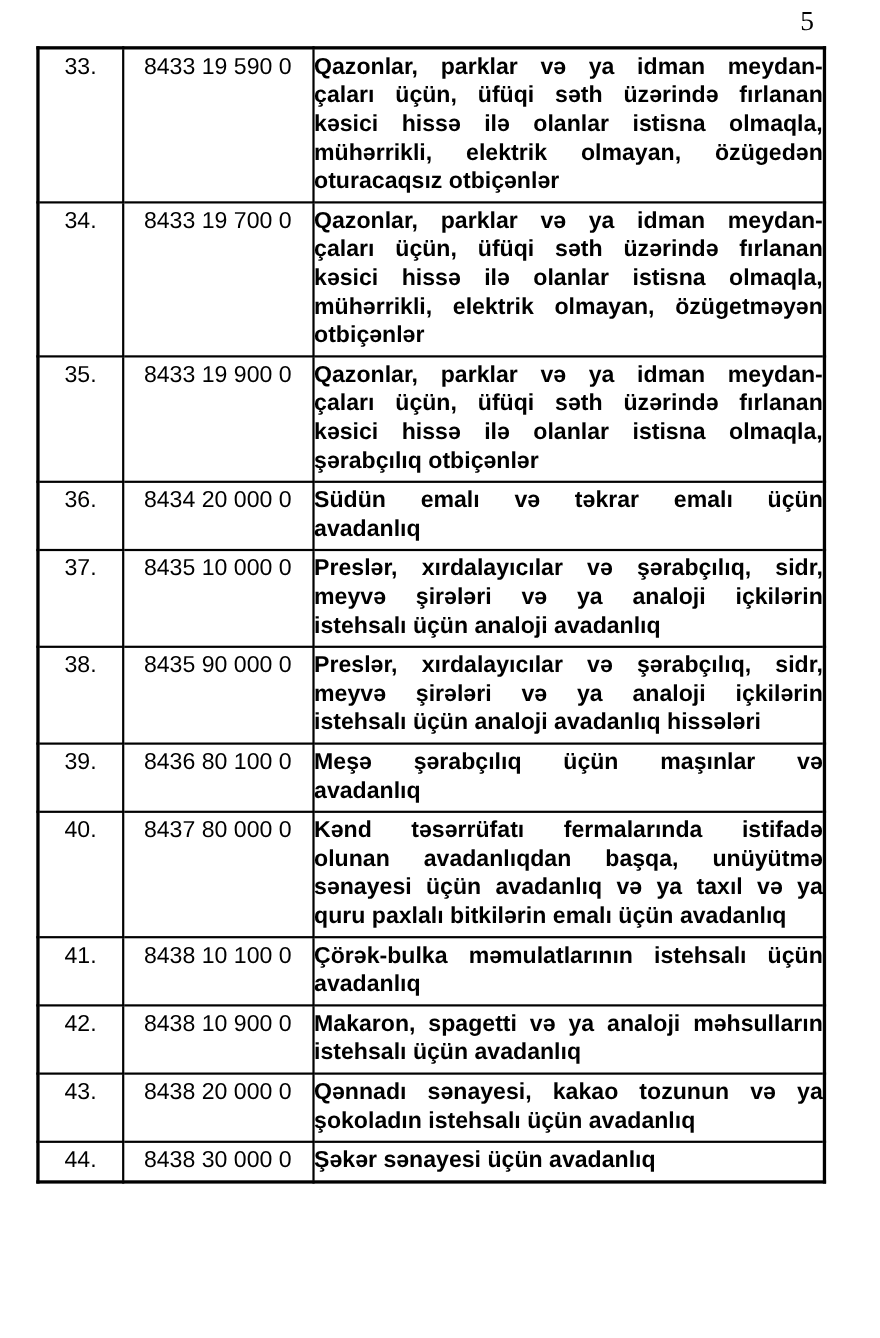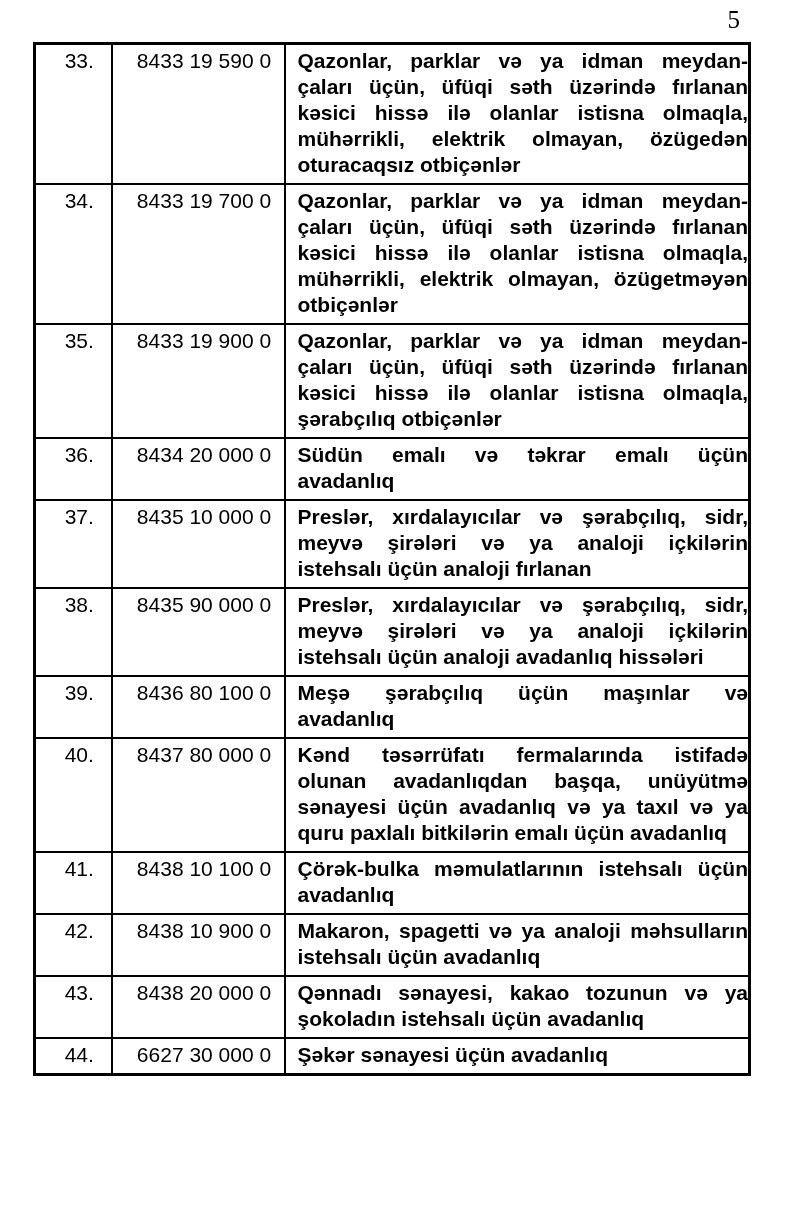--- a/index.html
+++ b/index.html
@@ -29,21 +29,21 @@
     top: 42px;
     width: 715px;
     border-collapse: collapse;
     table-layout: fixed;
     font-size: 21px;
     line-height: 26px;
   }
   table.tariff td {
     border: 2px solid #000;
     vertical-align: top;
-    padding: 3px 0 5px 12px;
+    padding: 3px 0 5px 0;
   }
   table.tariff { border: 3px solid #000; }
   col.c-no   { width: 77px; }
   col.c-code { width: 173px; }
   col.c-desc { width: 465px; }
   td.no-cell   { text-align: center; }
   td.code-cell { text-align: center; white-space: nowrap; }
   td.desc-cell { padding-left: 8px; padding-right: 8px; font-weight: bold; }
   .line { width: 100%; }
   .line.just {
@@ -106,21 +106,21 @@
           <div class="line just">Südün emalı və təkrar emalı üçün</div>
           <div class="line last">avadanlıq</div>
         </td>
       </tr>
       <tr>
         <td class="no-cell">37.</td>
         <td class="code-cell">8435 10 000 0</td>
         <td class="desc-cell">
           <div class="line just">Preslər, xırdalayıcılar və şərabçılıq, sidr,</div>
           <div class="line just">meyvə şirələri və ya analoji içkilərin</div>
-          <div class="line last">istehsalı üçün analoji fırlanan</div>
+          <div class="line last">istehsalı üçün analoji avadanlıq</div>
         </td>
       </tr>
       <tr>
         <td class="no-cell">38.</td>
         <td class="code-cell">8435 90 000 0</td>
         <td class="desc-cell">
           <div class="line just">Preslər, xırdalayıcılar və şərabçılıq, sidr,</div>
           <div class="line just">meyvə şirələri və ya analoji içkilərin</div>
           <div class="line last">istehsalı üçün analoji avadanlıq hissələri</div>
         </td>
@@ -162,19 +162,19 @@
       <tr>
         <td class="no-cell">43.</td>
         <td class="code-cell">8438 20 000 0</td>
         <td class="desc-cell">
           <div class="line just">Qənnadı sənayesi, kakao tozunun və ya</div>
           <div class="line last">şokoladın istehsalı üçün avadanlıq</div>
         </td>
       </tr>
       <tr>
         <td class="no-cell">44.</td>
-        <td class="code-cell">6627 30 000 0</td>
+        <td class="code-cell">8438 30 000 0</td>
         <td class="desc-cell">
           <div class="line last">Şəkər sənayesi üçün avadanlıq</div>
         </td>
       </tr>
     </tbody>
 </table>
 
 </body></html>

